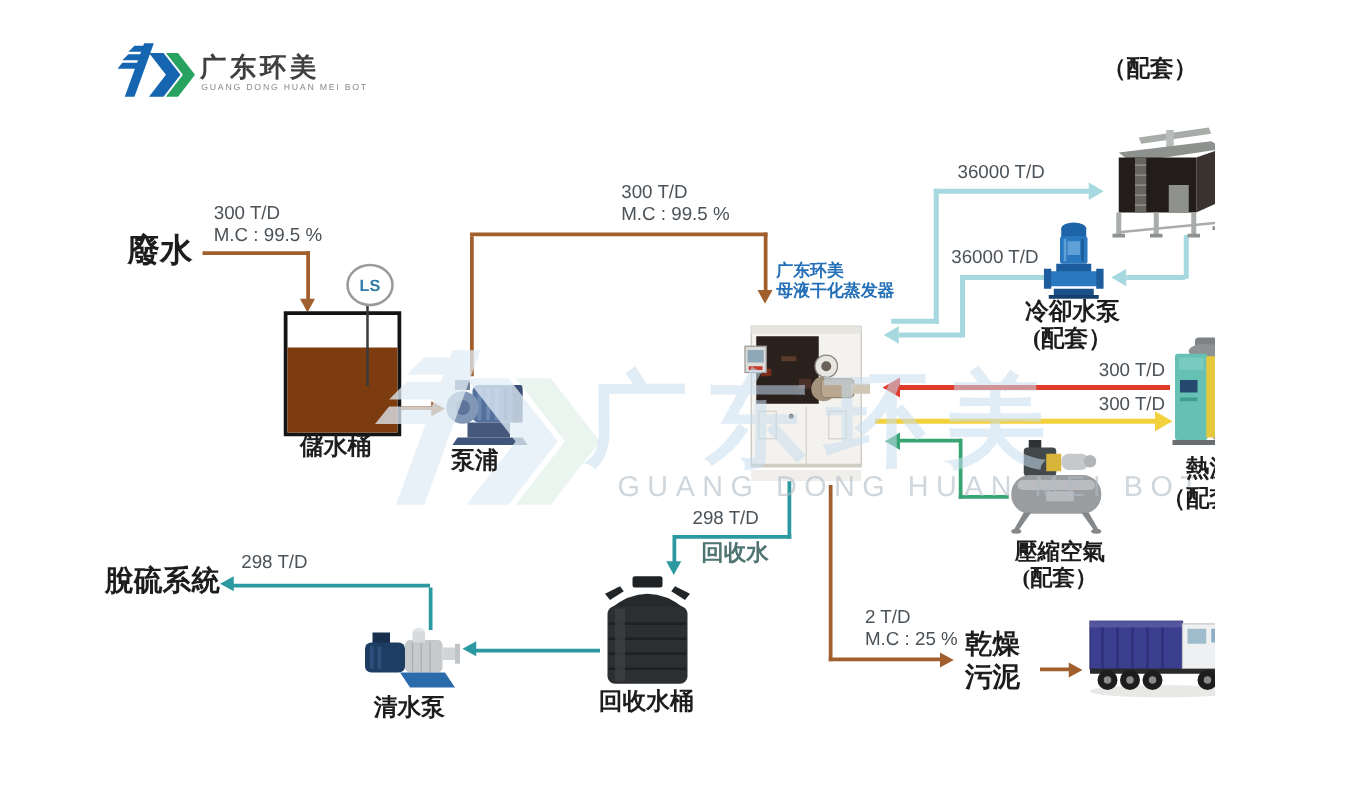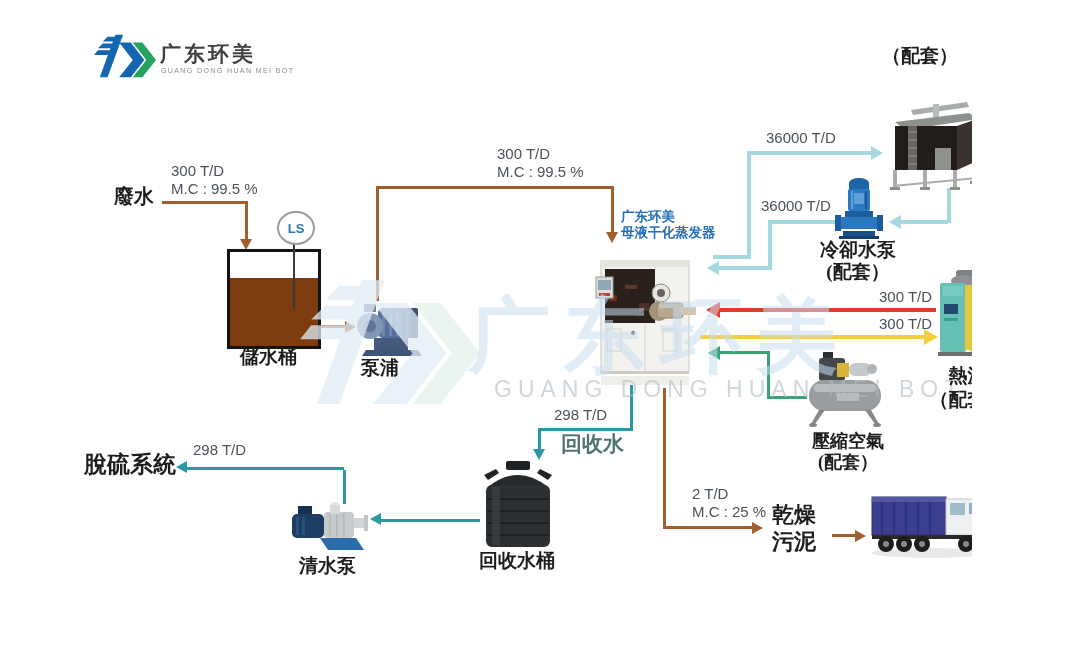--- a/index.html
+++ b/index.html
@@ -274,21 +274,21 @@
     <circle cx="18" cy="61" r="8" fill="#1d1d1d"></circle>
       <circle cx="18" cy="61" r="3" fill="#8a8a8a"></circle>
     <circle cx="36" cy="61" r="8" fill="#1d1d1d"></circle>
       <circle cx="36" cy="61" r="3" fill="#8a8a8a"></circle>
     <circle cx="54" cy="61" r="8" fill="#1d1d1d"></circle>
       <circle cx="54" cy="61" r="3" fill="#8a8a8a"></circle>
     <circle cx="98" cy="61" r="8" fill="#1d1d1d"></circle>
       <circle cx="98" cy="61" r="3" fill="#8a8a8a"></circle>
   </svg>
 
-  <div class="lab" style="left:114px;top:183px;font-size:20px">廢水</div>
+  <div class="lab" style="left:102px;top:183px;font-size:26px">廢水</div>
   <div class="num" style="left:171px;top:162px">300 T/D</div>
   <div class="num" style="left:171px;top:180px">M.C : 99.5 %</div>
   <div class="lab" style="left:240px;top:344px;font-size:19px">儲水桶</div>
   <div class="lab" style="left:361px;top:355px;font-size:19px">泵浦</div>
   <div class="num" style="left:497px;top:145px">300 T/D</div>
   <div class="num" style="left:497px;top:163px">M.C : 99.5 %</div>
 
   <div class="lab lab2" style="left:845px;top:44px;width:150px;font-size:19px;line-height:24px">
     <div>（配套）</div>
   </div>
@@ -304,21 +304,21 @@
   <div class="lab lab2" style="left:915px;top:364px;width:105px;font-size:19px;line-height:24px">
     <div>熱源</div>
     <div>（配套）</div>
   </div>
   <div class="lab lab2" style="left:793px;top:431px;width:110px;font-size:18px;line-height:21px">
     <div>壓縮空氣</div>
     <div>(配套）</div>
   </div>
 
   <div class="num" style="left:554px;top:406px">298 T/D</div>
-  <div class="lab" style="left:561px;top:430px;font-size:21px;color:#4f7472">回收水</div>
+  <div class="lab" style="left:561px;top:430px;font-size:18px;color:#4f7472">回收水</div>
   <div class="lab" style="left:479px;top:548px;font-size:19px">回收水桶</div>
 
   <div class="lab" style="left:84px;top:449px;font-size:23px">脫硫系統</div>
   <div class="num" style="left:193px;top:441px">298 T/D</div>
   <div class="lab" style="left:299px;top:553px;font-size:19px">清水泵</div>
 
   <div class="num" style="left:692px;top:485px">2 T/D</div>
   <div class="num" style="left:692px;top:503px">M.C : 25 %</div>
   <div class="lab" style="left:772px;top:501px;font-size:22px;line-height:27px">
     <div>乾燥</div>

